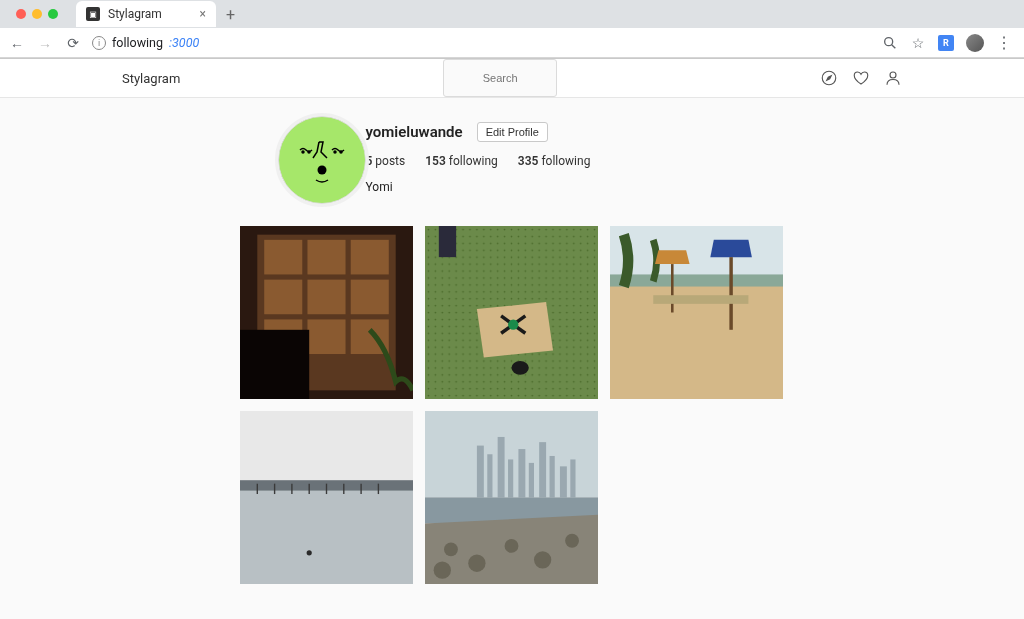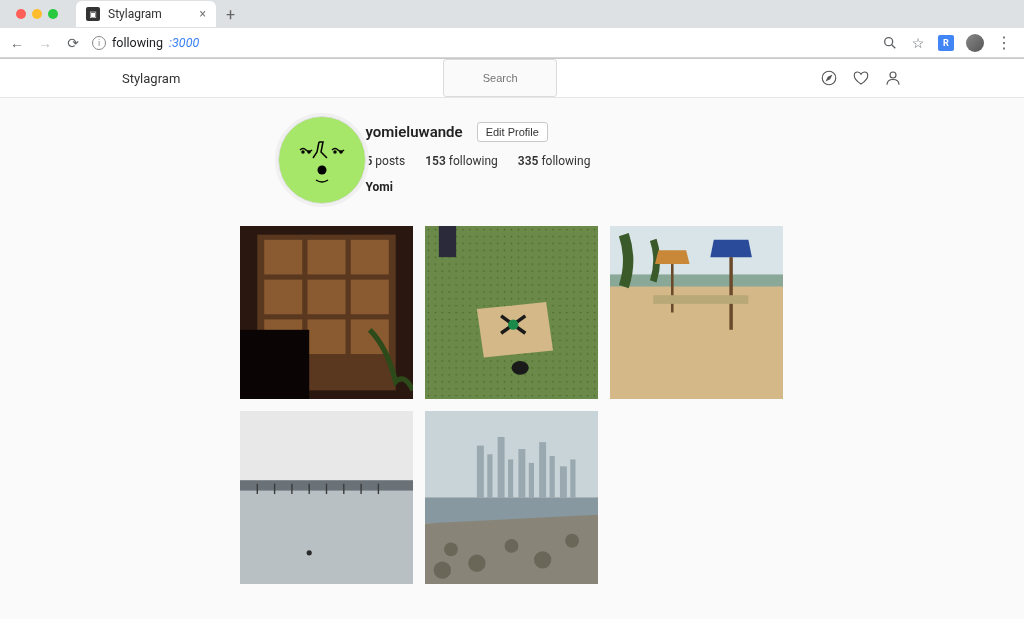--- a/index.html
+++ b/index.html
@@ -118,21 +118,21 @@
     .avatar-lg svg{width:60px;height:60px;}
     .profile-info{padding-top:6px;}
     .username-row{display:flex;align-items:center;gap:14px;margin-bottom:12px;}
     .username{font-size:15px;font-weight:600;color:#222;}
     .edit-btn{
       font-size:11px;padding:3px 8px;border:1px solid #c9c9c9;border-radius:3px;
       background:#fff;color:#333;cursor:pointer;
     }
     .stats-row{display:flex;gap:20px;font-size:12px;color:#333;margin-bottom:12px;}
     .stat b{font-weight:600;}
-    .bio{font-size:12px;font-weight:700;color:#222;}
+    .bio{font-size:12px;font-weight:400;color:#222;}
 
     .grid{display:grid;grid-template-columns:repeat(3,173px);gap:12px;}
     .tile{width:173px;height:173px;background:#ccc;overflow:hidden;}
     .tile svg{width:100%;height:100%;display:block;}
   </style>
 </head>
 <body>
 
 <div class="browser-chrome">
   <div class="tab-strip">

